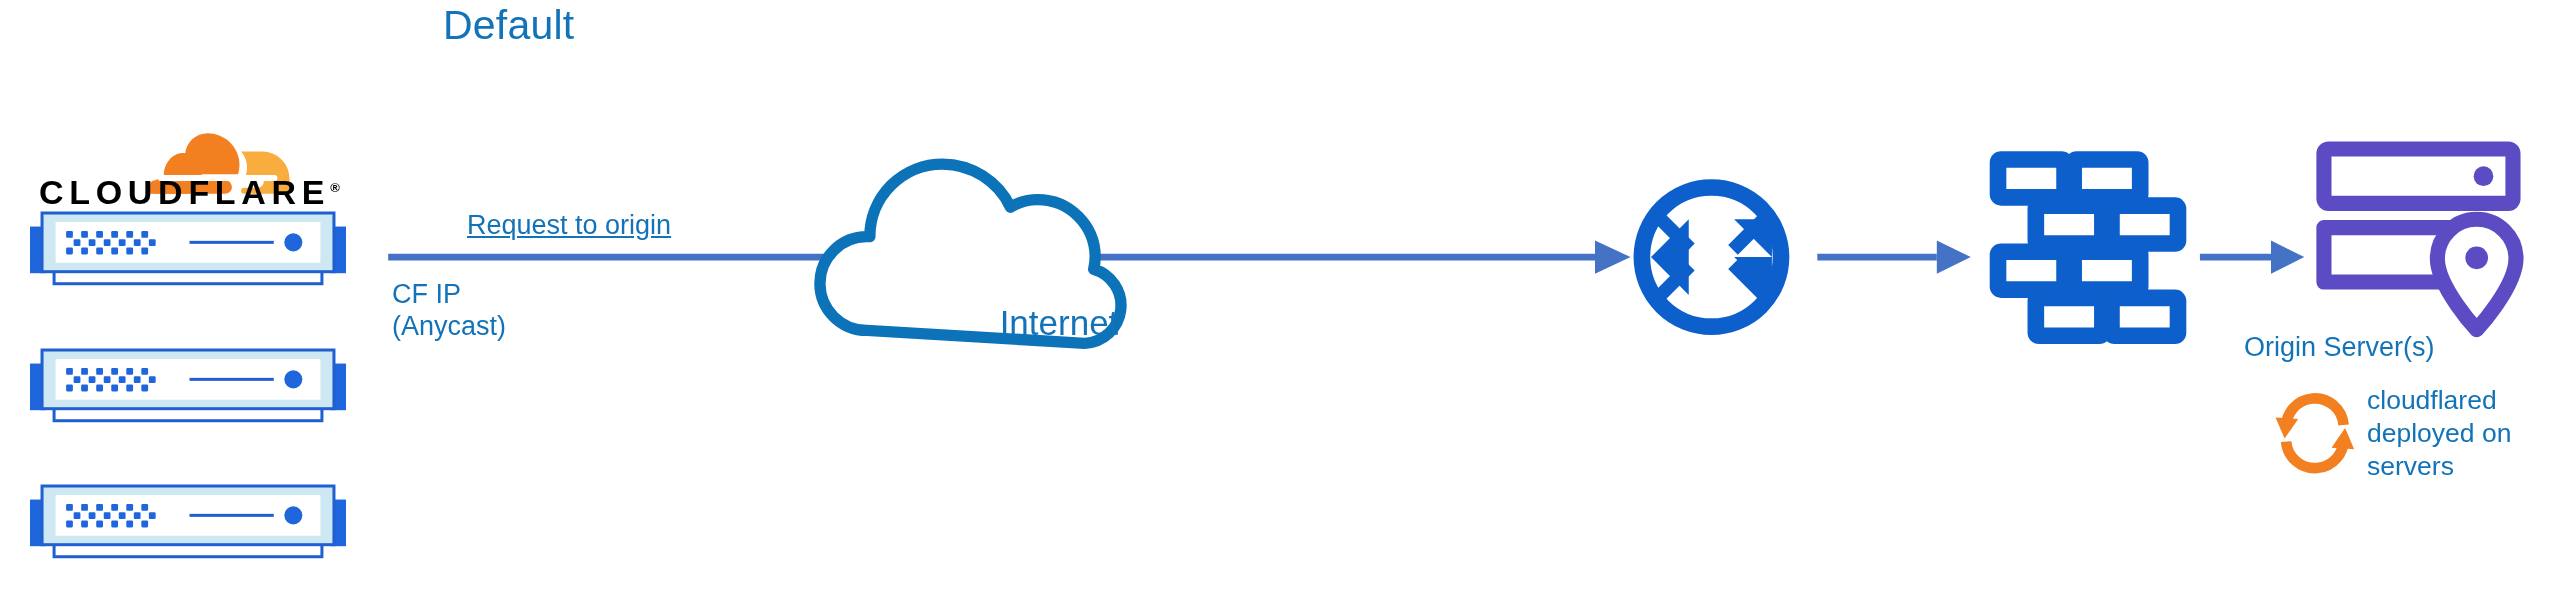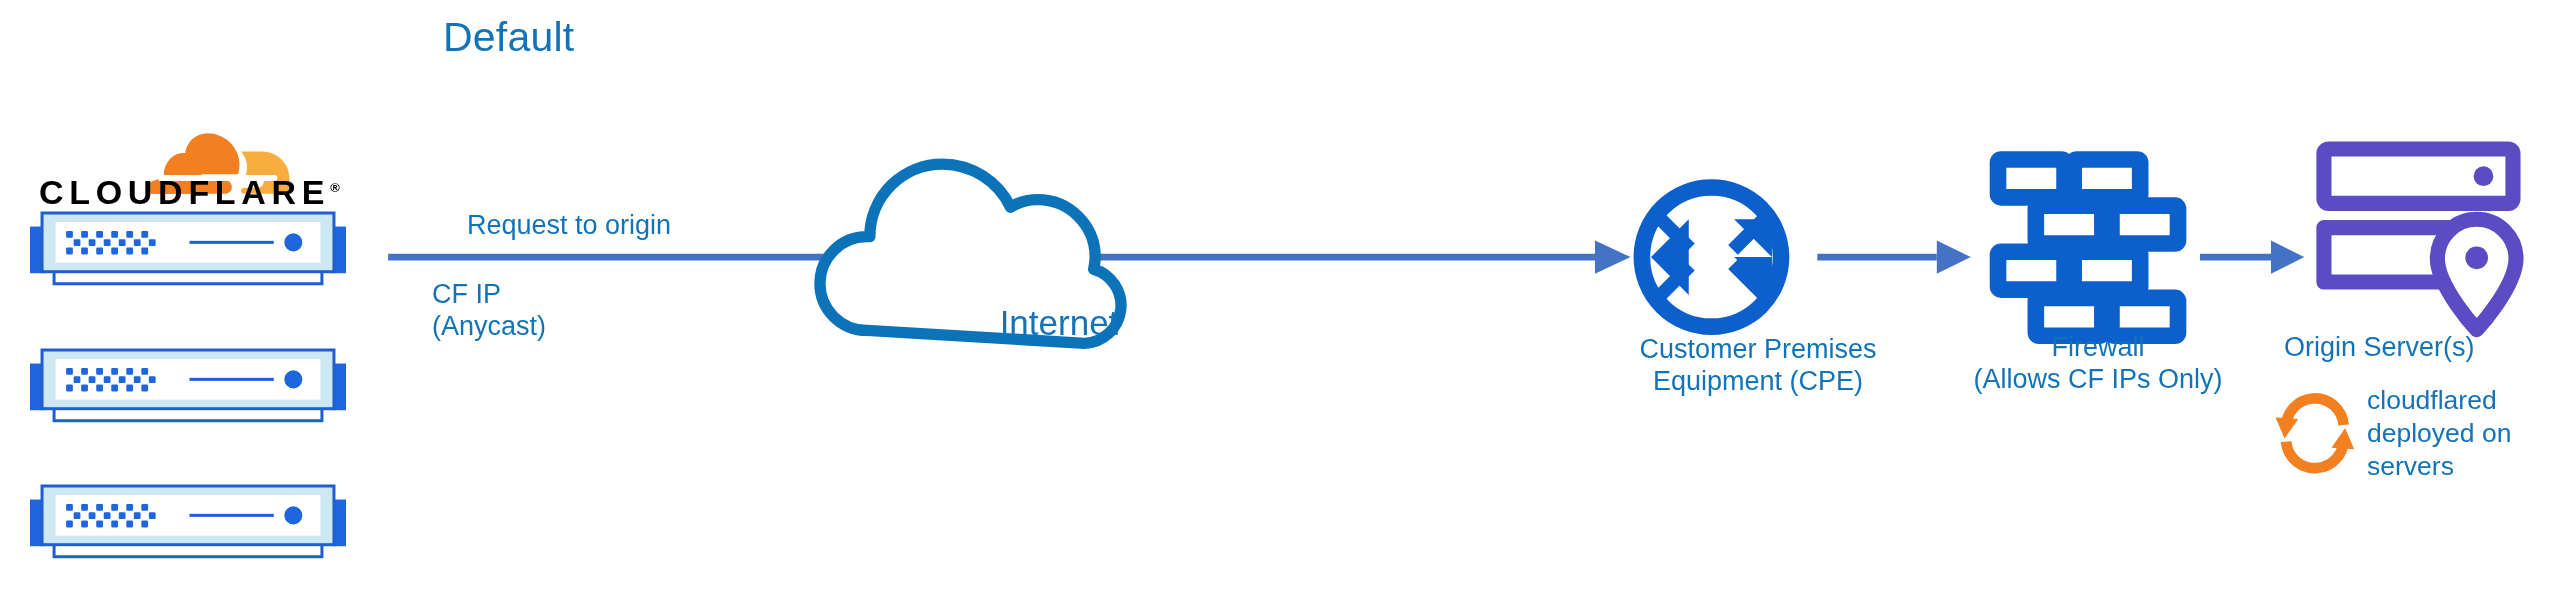--- a/index.html
+++ b/index.html
@@ -21,21 +21,20 @@
   .abs { position: absolute; }
 
   
   #diagram-title {
     left: 443px;
     top: 1.5px;
     font-size: 41px;
     color: #1273B8;
     letter-spacing: 0.2px;
     white-space: nowrap;
-    margin-top: 12px;
   }
 
   
   #cloudflare-logo {
     left: 35px;
     top: 115px;
     width: 303px;
     height: 91px;
   }
   #cloudflare-wordmark {
@@ -59,28 +58,28 @@
   #server-1 { left: 29px; top: 210px; }
   #server-2 { left: 29px; top: 347px; }
   #server-3 { left: 29px; top: 483px; }
 
   
   .blue-label {
     color: #1273B8;
     font-size: 27px;
     line-height: 32px;
     white-space: pre-line;
-    margin-left: 40px;
   }
   #request-to-origin-label {
     left: 467px;
     top: 210px;
     font-size: 27px;
     color: #1273B8;
     white-space: nowrap;
+    text-decoration: underline;
   }
   #cf-ip-label {
     left: 392px;
     top: 278px;
     text-align: left;
   }
   #internet-label {
     left: 870px;
     top: 303px;
     width: 378px;
@@ -350,25 +349,21 @@
     </g>
   </svg>
 
   <div class="abs" id="request-to-origin-label">Request to origin</div>
 
   <div class="abs blue-label" id="cf-ip-label">CF IP
 (Anycast)</div>
 
   <div class="abs" id="internet-label">Internet</div>
 
-  <div class="abs blue-label" id="cpe-label">Customer Premises
-Equipment (CPE)</div>
-
-  <div class="abs blue-label" id="firewall-label">Firewall
-(Allows CF IPs Only)</div>
+
 
   <div class="abs" id="cloudflared-label">cloudflared
 deployed on
 servers</div>
 
   <div class="abs blue-label" id="origin-server-label">Origin Server(s)</div>
 
 </div>
 
 

